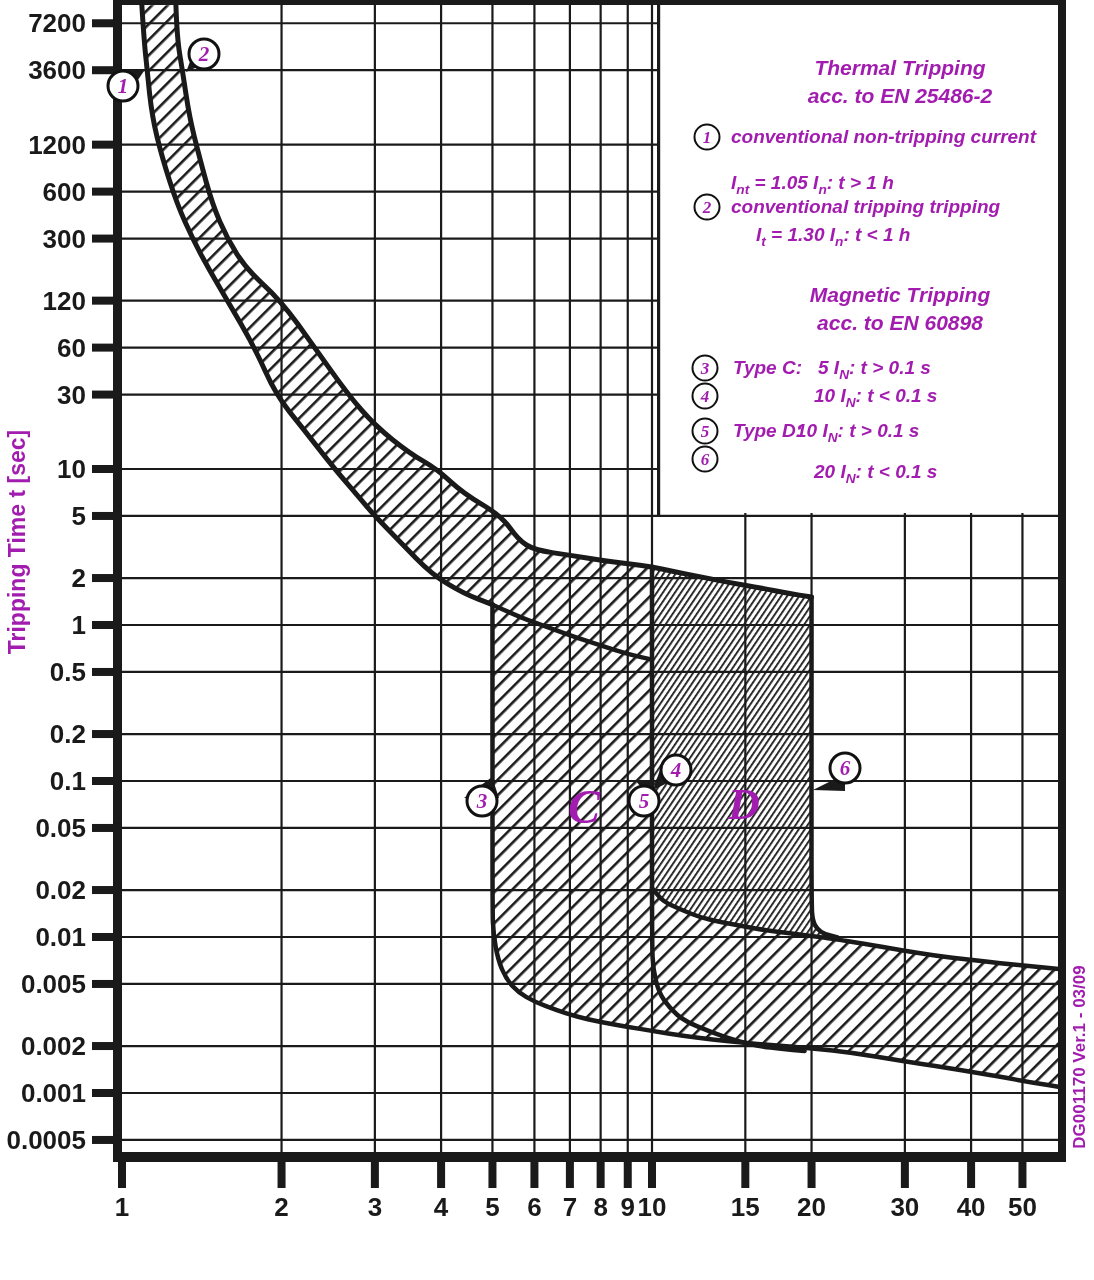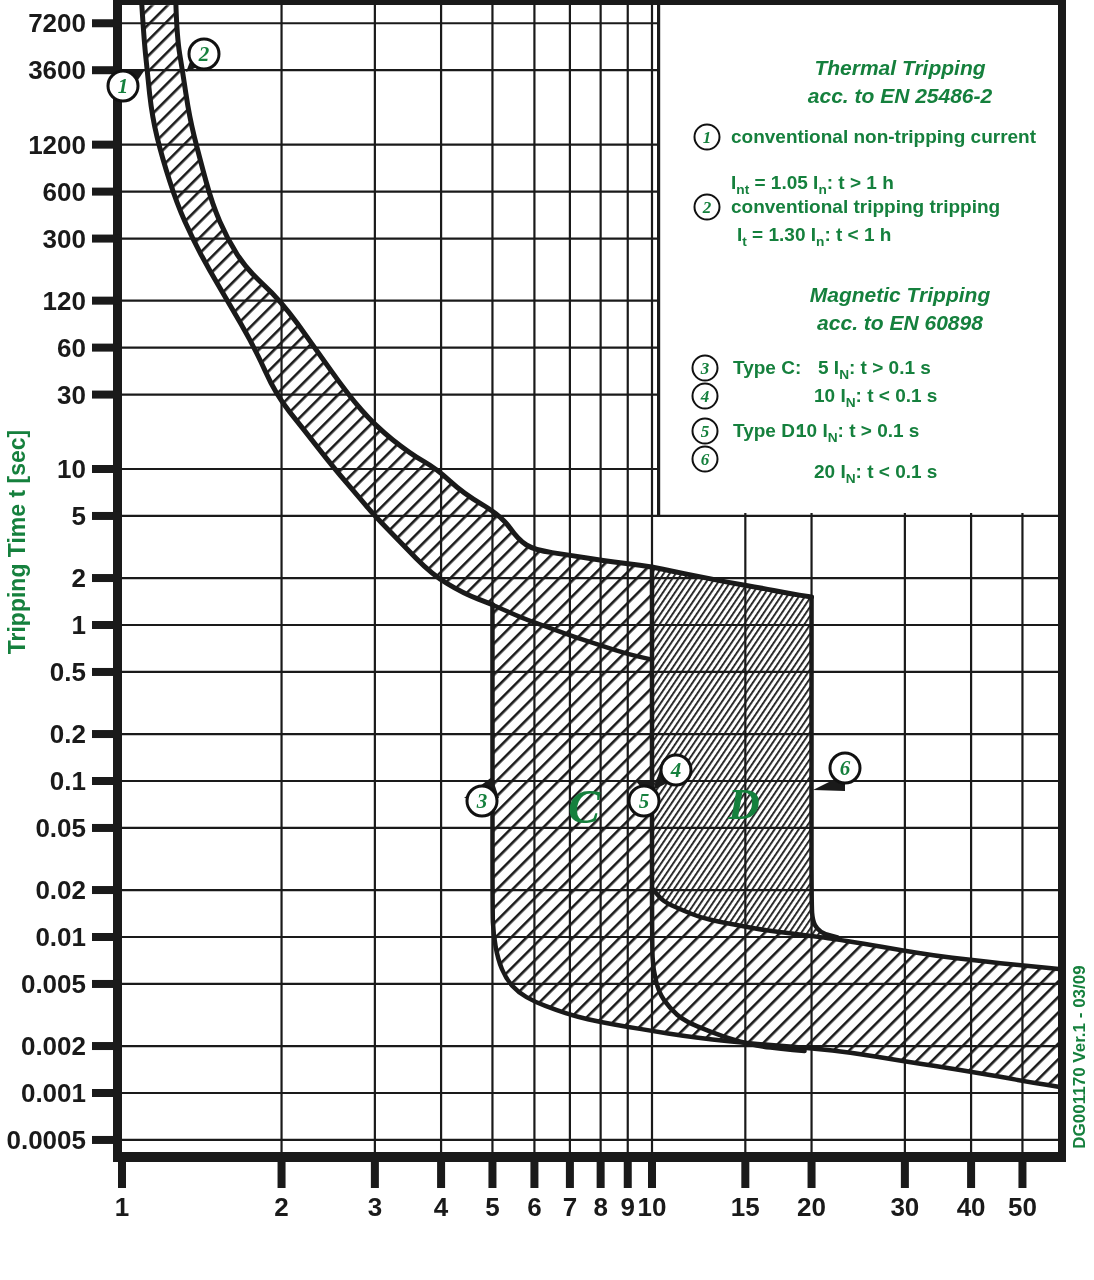--- a/index.html
+++ b/index.html
@@ -1,22 +1,22 @@
 <!DOCTYPE html>
 <html><head>
 <meta charset="utf-8">
 <style>
   html,body{margin:0;padding:0;background:#fff}
   .stage{position:relative;width:1094px;height:1280px;background:#fff;overflow:hidden;
-         font-family:"Liberation Sans",sans-serif;color:#15803d}
+         font-family:"Liberation Sans",sans-serif;color:#a21caf}
   .abs{position:absolute;white-space:nowrap}
   svg text{font-family:"Liberation Sans",sans-serif}
   
   .leg-title{font-style:italic;font-weight:700;font-size:21px;width:480px;text-align:center}
-  .leg-line{font-weight:600;font-size:19px}
+  .leg-line{font-style:italic;font-weight:600;font-size:19px}
   sub{font-size:72%;line-height:0}
   
   .cnum{display:flex;align-items:center;justify-content:center;background:#fff;
         border:3px solid #111;border-radius:50%;box-sizing:border-box;
         font-family:"Liberation Serif",serif;font-style:italic;font-weight:700;
         transform:translate(-50%,-50%)}
   .cnum-chart{width:33px;height:33px;font-size:21px}
   .cnum-leg{width:27px;height:27px;border-width:2.5px;font-size:17px}
   .region-label{font-family:"Liberation Serif",serif;font-style:italic;font-weight:700;
         transform:translate(-50%,-50%)}
@@ -194,21 +194,21 @@
 
   <div class="abs leg-title" style="left:660px;top:56px">Thermal Tripping</div>
   <div class="abs leg-title" style="left:660px;top:84px">acc. to EN 25486-2</div>
 
   <span class="abs cnum cnum-leg" style="left:707px;top:137px">1</span>
   <div class="abs leg-line" style="left:731px;top:126px">conventional non-tripping current</div>
   <div class="abs leg-line" style="left:731px;top:172px">I<sub>nt</sub>  = 1.05 I<sub>n</sub>:  t &gt; 1 h</div>
 
   <span class="abs cnum cnum-leg" style="left:707px;top:207px">2</span>
   <div class="abs leg-line" style="left:731px;top:196px">conventional tripping tripping</div>
-  <div class="abs leg-line" style="left:737px;top:224px">I<sub>t</sub>  = 1.30 I<sub>n</sub>:  t &lt; 1 h</div>
+  <div class="abs leg-line" style="left:756px;top:224px">I<sub>t</sub>  = 1.30 I<sub>n</sub>:  t &lt; 1 h</div>
 
   <div class="abs leg-title" style="left:660px;top:283px">Magnetic Tripping</div>
   <div class="abs leg-title" style="left:660px;top:311px">acc. to EN 60898</div>
 
   <span class="abs cnum cnum-leg" style="left:705px;top:368px">3</span>
   <div class="abs leg-line" style="left:733px;top:357px">Type C:</div>
   <div class="abs leg-line" style="left:818px;top:357px">5 I<sub>N</sub>: t &gt; 0.1 s</div>
 
   <span class="abs cnum cnum-leg" style="left:705px;top:396px">4</span>
   <div class="abs leg-line" style="left:814px;top:385px">10 I<sub>N</sub>: t &lt; 0.1 s</div>

